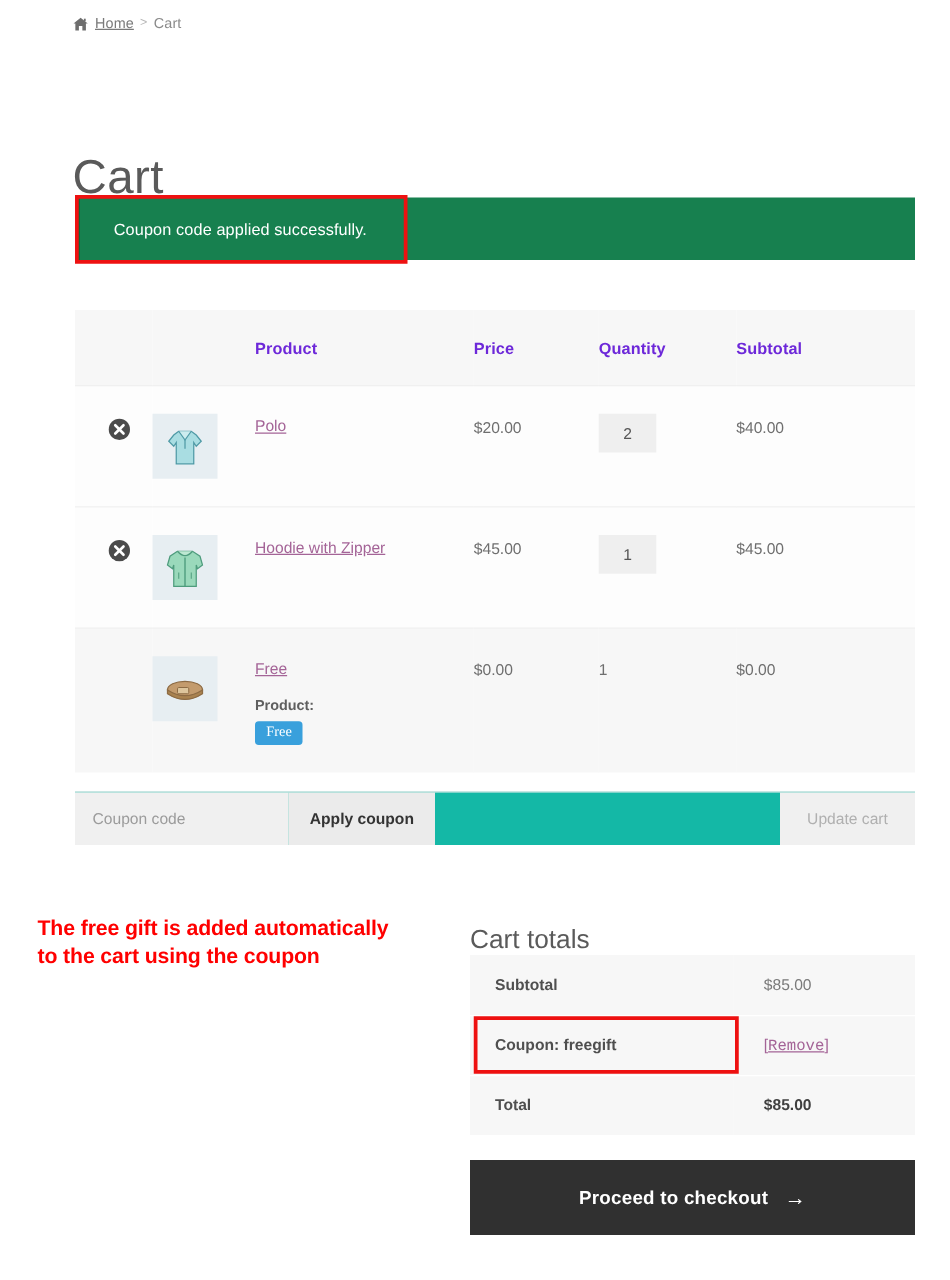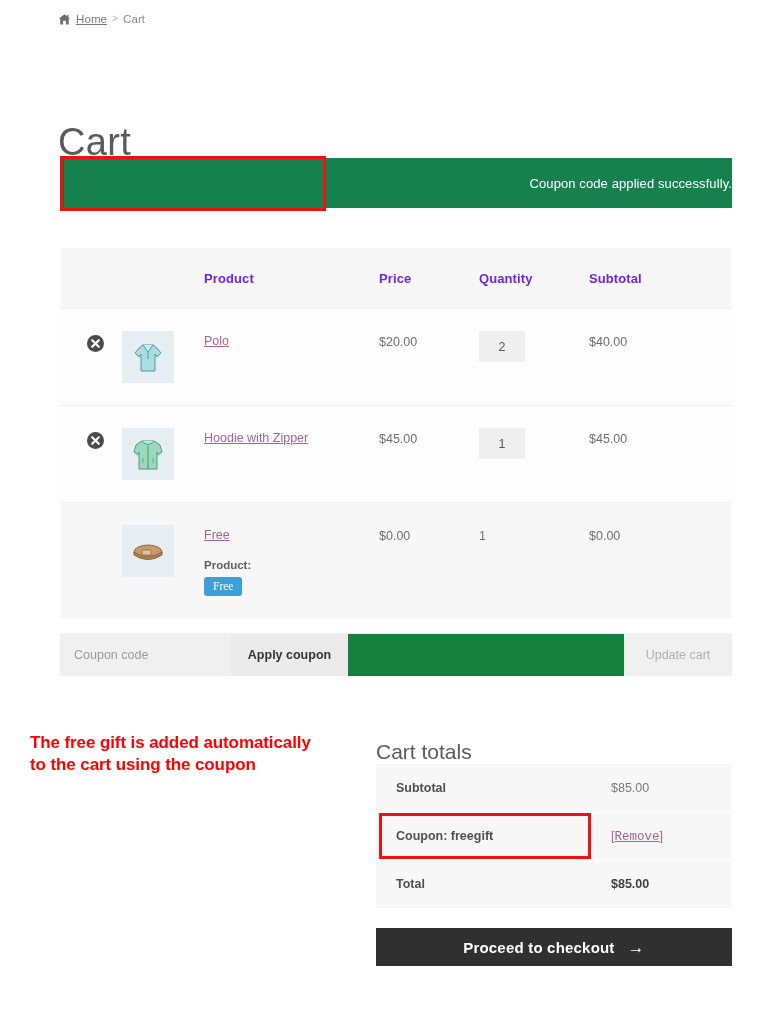--- a/index.html
+++ b/index.html
@@ -59,21 +59,20 @@
   .notice {
     position: absolute;
     left: 60px;
     top: 158px;
     width: 672px;
     height: 50px;
     background: #17804f;
     box-sizing: border-box;
     display: flex;
     align-items: center;
-    justify-content: flex-end;
   }
   .notice::before {
     content: "";
     position: absolute;
     left: 0; top: 0; bottom: 0;
     width: 4px;
     background: #0e6b40;
   }
   .notice-text {
     color: #ffffff;
@@ -206,21 +205,21 @@
   }
   .qty-plain { display: block; padding-top: 4px; }
 
   
   .toolbar {
     position: absolute;
     left: 60px;
     top: 633px;
     width: 672px;
     height: 42px;
-    background: #15803d;
+    background: #14b8a6;
     border-top: 1px solid #f0f0f0;
     display: flex;
     align-items: stretch;
   }
   .coupon-input {
     width: 171px;
     background: #f0f0f0;
     border: none;
     outline: none;
     font-family: "Liberation Sans", sans-serif;
@@ -293,21 +292,21 @@
   .totals-table td.strong { font-weight: bold; color: #3f3f3f; }
   .remove-link { color: #a46497; text-decoration: underline; font-family: Liberation Mono, monospace; }
   .remove-wrap { color: #a46497; }
 
   
   .checkout-btn {
     position: absolute;
     left: 376px;
     top: 928px;
     width: 356px;
-    height: 38px;
+    height: 60px;
     background: #303030;
     border: none;
     color: #ffffff;
     font-family: "Liberation Sans", sans-serif;
     font-size: 15px;
     font-weight: bold;
     letter-spacing: .2px;
     cursor: pointer;
     display: flex;
     align-items: center;

